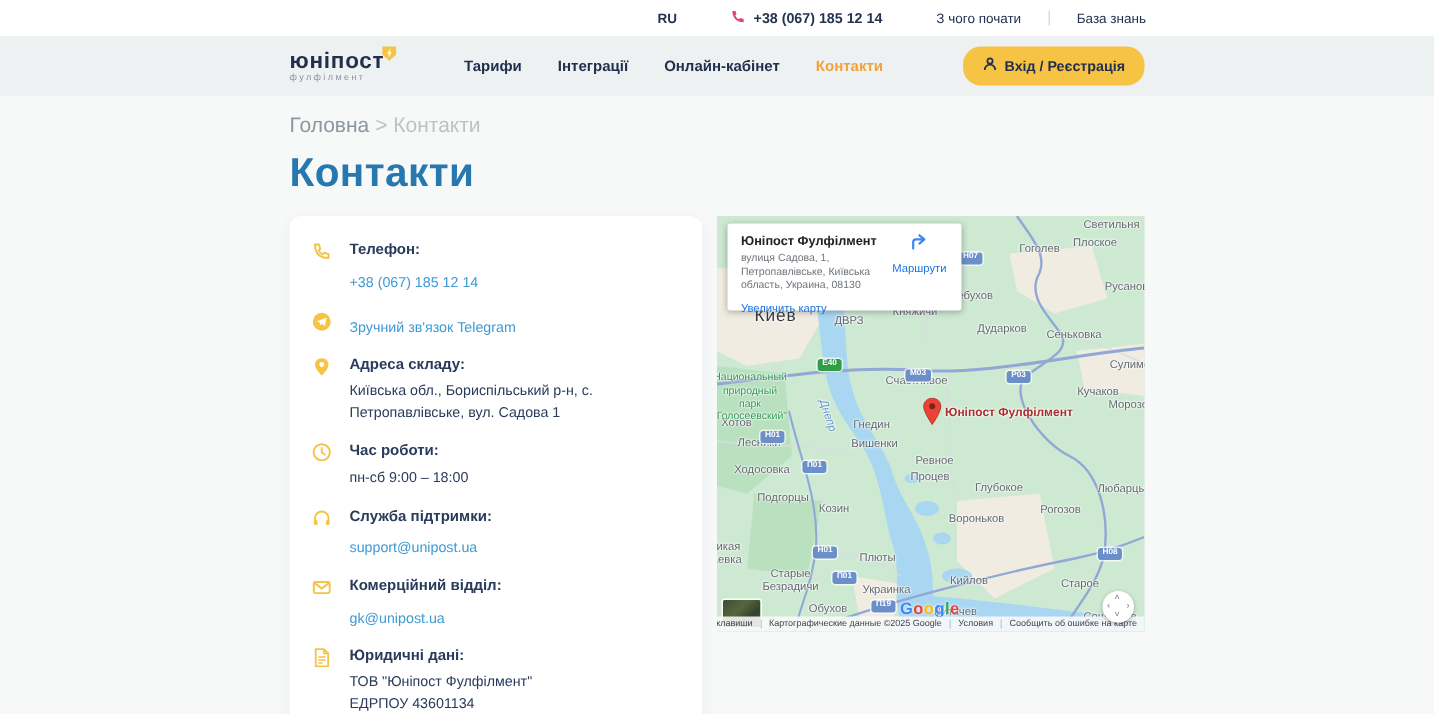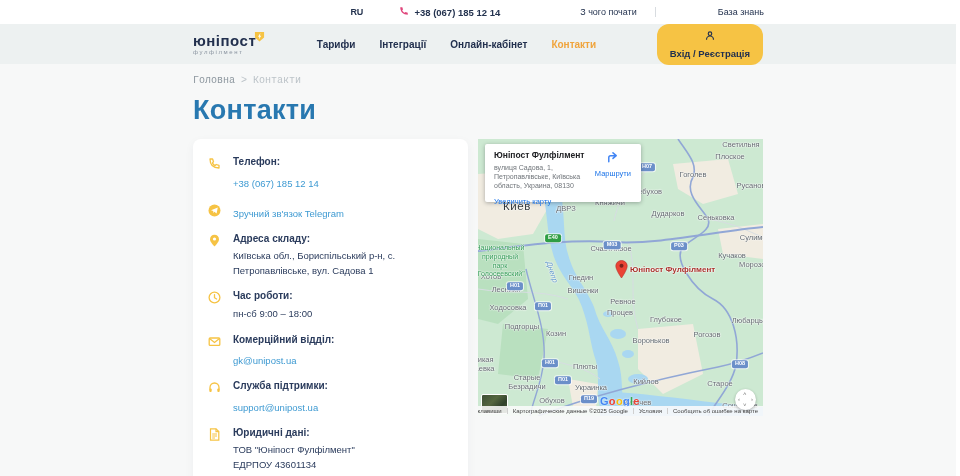--- a/index.html
+++ b/index.html
@@ -4,40 +4,40 @@
 <style>
   * { margin:0; padding:0; box-sizing:border-box; }
   body { font-family:"Liberation Sans", sans-serif; }
   .page { width:956px; height:476px; overflow:hidden; background:#f7f8f8; }
 
   
   .topbar { height:24px; background:#ffffff; display:flex; align-items:center;
             justify-content:flex-end; padding-right:192px; gap:36px; }
   .topbar-lang { font-size:9px; font-weight:bold; color:#24334f; cursor:pointer; }
   .topbar-phone { display:flex; align-items:center; gap:5px; font-size:9.5px; font-weight:bold; color:#24334f; }
-  .topbar-link { font-size:9px; color:#24334f; cursor:pointer;margin-left:44px; }
+  .topbar-link { font-size:9px; color:#24334f; cursor:pointer; }
   .topbar-sep { width:1px; height:10px; background:#d8dce0; margin:0 -18px; }
 
   
   .header { height:40px; background:#edf1f1; }
   .header-inner { width:570px; height:100%; margin:0 auto; display:flex; align-items:center; justify-content:space-between; }
   .logo { position:relative; line-height:1; cursor:pointer; }
   .logo-title { font-size:15px; font-weight:bold; color:#22304e; letter-spacing:.5px; }
   .logo-sub { font-size:6px; color:#8a94a0; letter-spacing:1.6px; margin-top:1px; }
   .logo-shield { position:absolute; top:-4px; right:-9px; }
   .nav { display:flex; gap:24px; }
   .nav-item { font-size:10px; font-weight:bold; color:#22304e; cursor:pointer; }
   .nav-item.active { color:#f0a43c; }
   .login-btn { display:flex; align-items:center; gap:5px; background:#f6c344; border:none;
                border-radius:12px; padding:6px 13px; font-family:inherit;
-               font-size:9.5px; font-weight:bold; color:#22304e; cursor:pointer;flex-direction:column; }
+               font-size:9.5px; font-weight:bold; color:#22304e; cursor:pointer; }
 
   
   .main { width:570px; margin:0 auto; }
-  .breadcrumb { margin-top:11px; font-size:10px; color:#8d979f;font-family:Liberation Mono, monospace; }
+  .breadcrumb { margin-top:11px; font-size:14px; color:#8d979f; }
   .breadcrumb .crumb-current, .breadcrumb .crumb-sep { color:#bcc3c8; }
   .page-title { margin-top:9px; font-size:27px; font-weight:bold; color:#2878b0; letter-spacing:.3px; }
   .content { display:flex; gap:10px; margin-top:13px; align-items:flex-start; }
 
   
   .card { width:275px; min-height:312px; background:#ffffff; border-radius:8px;
           box-shadow:0 3px 10px rgba(30,48,80,.05); padding:16px 14px 12px 15px; }
   .ci { display:flex; gap:11px; margin-bottom:11px; }
   .ci-icon { width:14px; flex:0 0 14px; padding-top:1px; }
   .ci-body { flex:1; }
@@ -194,41 +194,41 @@
           </span>
           <div class="ci-body">
             <div class="ci-label">Час роботи:</div>
             <div class="ci-text">пн-сб 9:00 – 18:00</div>
           </div>
         </div>
 
         <div class="ci">
           <span class="ci-icon">
             <svg width="13" height="13" viewBox="0 0 13 13">
-                <rect x="1.2" y="3" width="10.6" height="7.4" rx="1" fill="none" stroke="#f6c344" stroke-width="1.3"></rect>
-                <path d="M1.5 3.6 L6.5 7.4 L11.5 3.6" fill="none" stroke="#f6c344" stroke-width="1.3"></path>
-              </svg>
-          </span>
-          <div class="ci-body">
-            <div class="ci-label">Комерційний відділ:</div>
-            <a class="ci-link">gk@unipost.ua</a>
-          </div>
-        </div>
-
-        <div class="ci">
-          <span class="ci-icon">
-            <svg width="13" height="13" viewBox="0 0 13 13">
                 <path d="M2 8.5 V6.5 a4.5 4.5 0 0 1 9 0 V8.5" fill="none" stroke="#f6c344" stroke-width="1.3"></path>
                 <rect x="1.3" y="7.6" width="2.4" height="3.4" rx="1" fill="#f6c344"></rect>
                 <rect x="9.3" y="7.6" width="2.4" height="3.4" rx="1" fill="#f6c344"></rect>
               </svg>
           </span>
           <div class="ci-body">
             <div class="ci-label">Служба підтримки:</div>
             <a class="ci-link">support@unipost.ua</a>
+          </div>
+        </div>
+
+        <div class="ci">
+          <span class="ci-icon">
+            <svg width="13" height="13" viewBox="0 0 13 13">
+                <rect x="1.2" y="3" width="10.6" height="7.4" rx="1" fill="none" stroke="#f6c344" stroke-width="1.3"></rect>
+                <path d="M1.5 3.6 L6.5 7.4 L11.5 3.6" fill="none" stroke="#f6c344" stroke-width="1.3"></path>
+              </svg>
+          </span>
+          <div class="ci-body">
+            <div class="ci-label">Комерційний відділ:</div>
+            <a class="ci-link">gk@unipost.ua</a>
           </div>
         </div>
 
         <div class="ci">
           <span class="ci-icon">
             <svg width="13" height="13" viewBox="0 0 13 13">
                 <path d="M2.5 .8 H8 L10.8 3.6 V12.2 H2.5 Z" fill="none" stroke="#f6c344" stroke-width="1.2"></path>
                 <path d="M8 .8 V3.6 H10.8" fill="none" stroke="#f6c344" stroke-width="1.2"></path>
                 <path d="M4.2 6 H9 M4.2 8 H9 M4.2 10 H7" stroke="#f6c344" stroke-width="1"></path>
               </svg>
@@ -265,21 +265,21 @@
           <path d="M48,130 C55,160 68,190 66,220 C64,245 55,260 52,277" stroke="#91a7d6" stroke-width="1.4" fill="none"></path>
         </svg>
 
         <div style="position:absolute;left:0;top:0;width:285px;height:277px;">
             <span class="ml ml-city" style="left: 33px; top: 67px;">Киев</span>
             <span class="ml ml-town" style="left: 88px; top: 70px;">ДВРЗ</span>
             <span class="ml ml-town" style="left: 132px; top: 64px;">Княжичи</span>
             <span class="ml ml-town" style="left: 133px; top: 110px;">Счастливое</span>
             <span class="ml ml-town" style="left: 263px; top: 6px;">Светильня</span>
             <span class="ml ml-town" style="left: 252px; top: 18px;">Плоское</span>
-            <span class="ml ml-town" style="left: 215px; top: 36px;">Гоголев</span>
+            <span class="ml ml-town" style="left: 215px; top: 22px;">Гоголев</span>
             <span class="ml ml-town" style="left: 273px; top: 47px;">Русанов</span>
             <span class="ml ml-town" style="left: 168px; top: 53px;">Требухов</span>
             <span class="ml ml-town" style="left: 190px; top: 75px;">Дударков</span>
             <span class="ml ml-town" style="left: 238px; top: 79px;">Сеньковка</span>
             <span class="ml ml-town" style="left: 281px; top: 99px;">Сулимовка</span>
             <span class="ml ml-town" style="left: 254px; top: 117px; text-align: center;">Кучаков</span>
             <span class="ml ml-town" style="left: 280px; top: 126px;">Морозовка</span>
             <span class="ml ml-town" style="left: 13px; top: 138px;">Хотов</span>
             <span class="ml ml-town" style="left: 28px; top: 151px;">Лесники</span>
             <span class="ml ml-town" style="left: 103px; top: 139px;">Гнедин</span>

